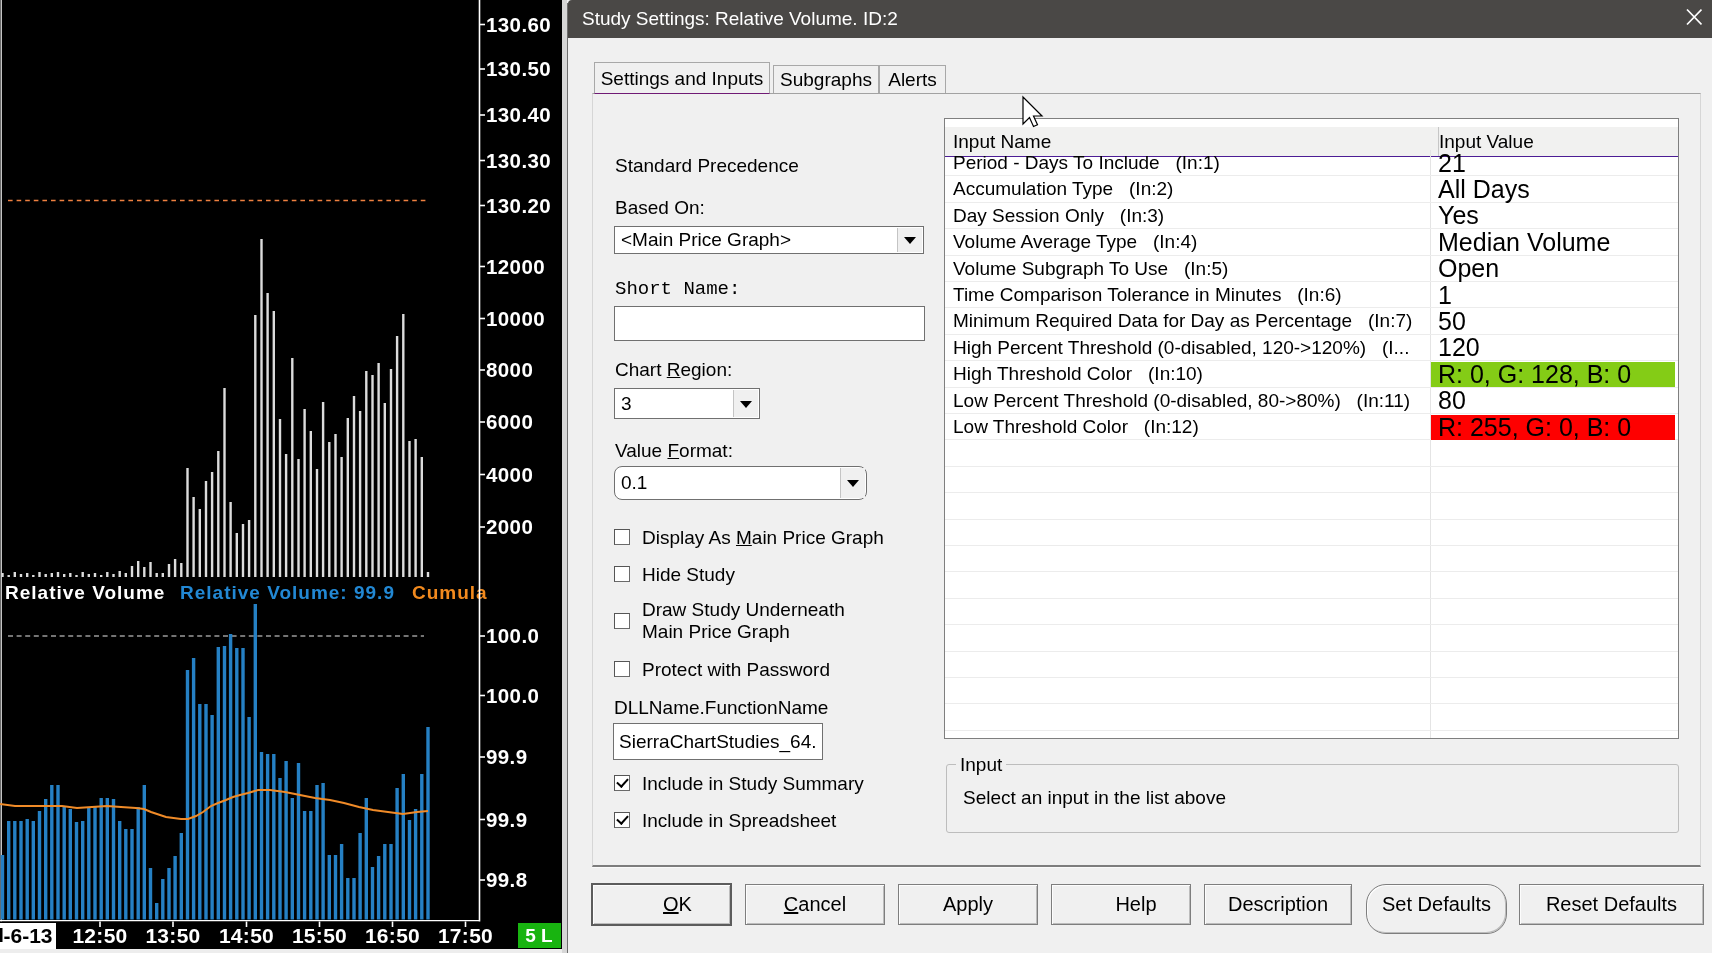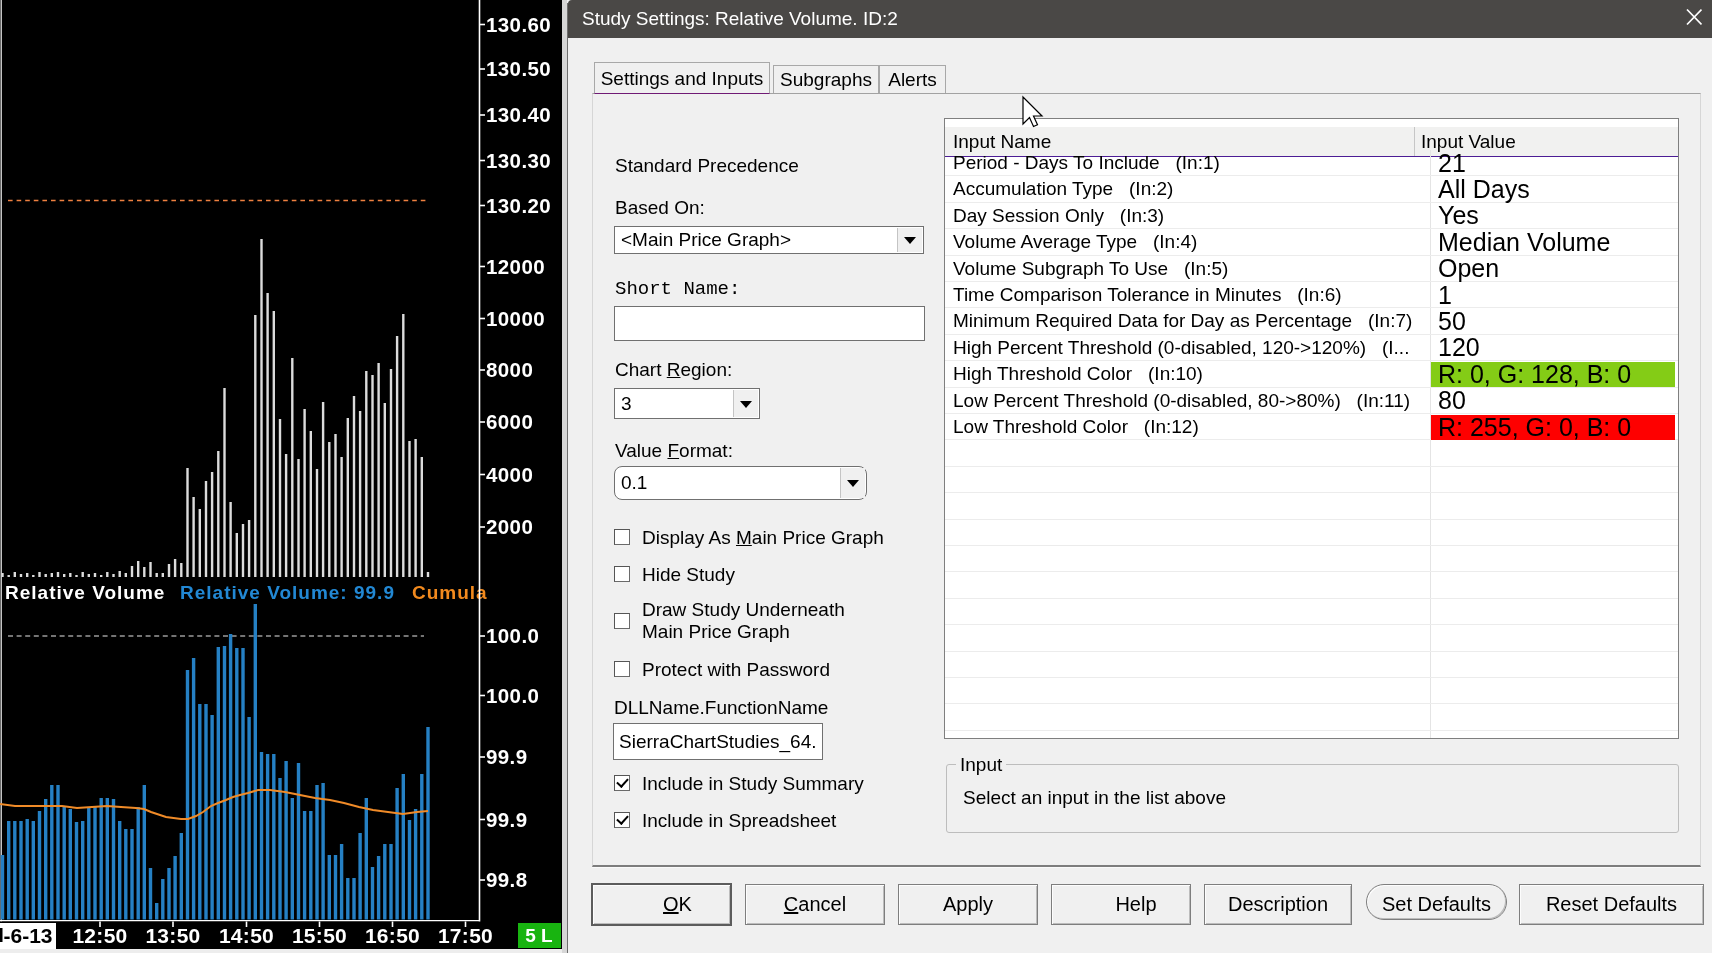--- a/index.html
+++ b/index.html
@@ -284,21 +284,21 @@
   <div class="lbl" style="left:49px;top:697px;">DLLName.FunctionName</div>
   <div class="tbox" style="left:48px;top:723px;width:210px;height:37px;line-height:35px;">SierraChartStudies_64.</div>
   <div class="cb ck" style="left:49px;top:775px;"></div>
   <div class="lbl" style="left:77px;top:773px;">Include in Study Summary</div>
   <div class="cb ck" style="left:49px;top:812px;"></div>
   <div class="lbl" style="left:77px;top:810px;">Include in Spreadsheet</div>
 
   <div id="list">
     <div id="lhead">
       <div style="left:8px;">Input Name</div>
-      <div style="left:469px;border-left:1px solid #c6c6c6;padding-left:6px;height:29px;">Input Value</div>
+      <div style="left:493px;border-left:1px solid #c6c6c6;height:29px;">Input Value</div>
     </div>
     <div style="position:absolute;left:0;top:31px;width:733px;height:588px;overflow:hidden;">
       <div id="colsep"></div>
       <div class="lrow" style="top:0.0px">
           <div class="lname">Period - Days To Include&nbsp;&nbsp; (In:1)</div>
           <div class="lval" style="">21</div>
         </div>
 <div class="lrow" style="top:26.4px">
           <div class="lname">Accumulation Type&nbsp;&nbsp; (In:2)</div>
           <div class="lval" style="">All Days</div>
@@ -393,18 +393,18 @@
   <div id="grp">
       <span class="cap">Input</span>
       <span class="txt">Select an input in the list above</span>
     </div>
 
   <div class="btn2" style="left:26px;top:883px;width:141px;height:43px;line-height:39px;border:2px solid #5c5c5c;padding-left:32px;"><u>O</u>K</div>
   <div class="btn2" style="left:180px;top:884px;width:140px;height:41px;line-height:39px;"><u>C</u>ancel</div>
   <div class="btn2" style="left:333px;top:884px;width:140px;height:41px;line-height:39px;">Apply</div>
   <div class="btn2" style="left:486px;top:884px;width:140px;height:41px;line-height:39px;padding-left:30px;">Help</div>
   <div class="btn2" style="left:639px;top:884px;width:148px;height:41px;line-height:39px;">Description</div>
-  <div class="btn2" style="left:801px;top:884px;width:141px;height:36px;line-height:39px;border-radius:20px;">Set Defaults</div>
+  <div class="btn2" style="left:801px;top:884px;width:141px;height:50px;line-height:39px;border-radius:20px;">Set Defaults</div>
   <div class="btn2" style="left:954px;top:884px;width:185px;height:41px;line-height:39px;text-align:center;">Reset Defaults</div>
 </div>
 <svg style="position:absolute;left:1018px;top:93px;width:30px;height:40px" viewBox="0 0 30 40">
   <path d="M5 4 L5 31 L11.5 24.5 L15.5 33.5 L19.5 31.7 L15.5 23 L24 23 Z" fill="#fff" stroke="#000" stroke-width="1.2"></path>
 </svg>
 
 </body></html>

